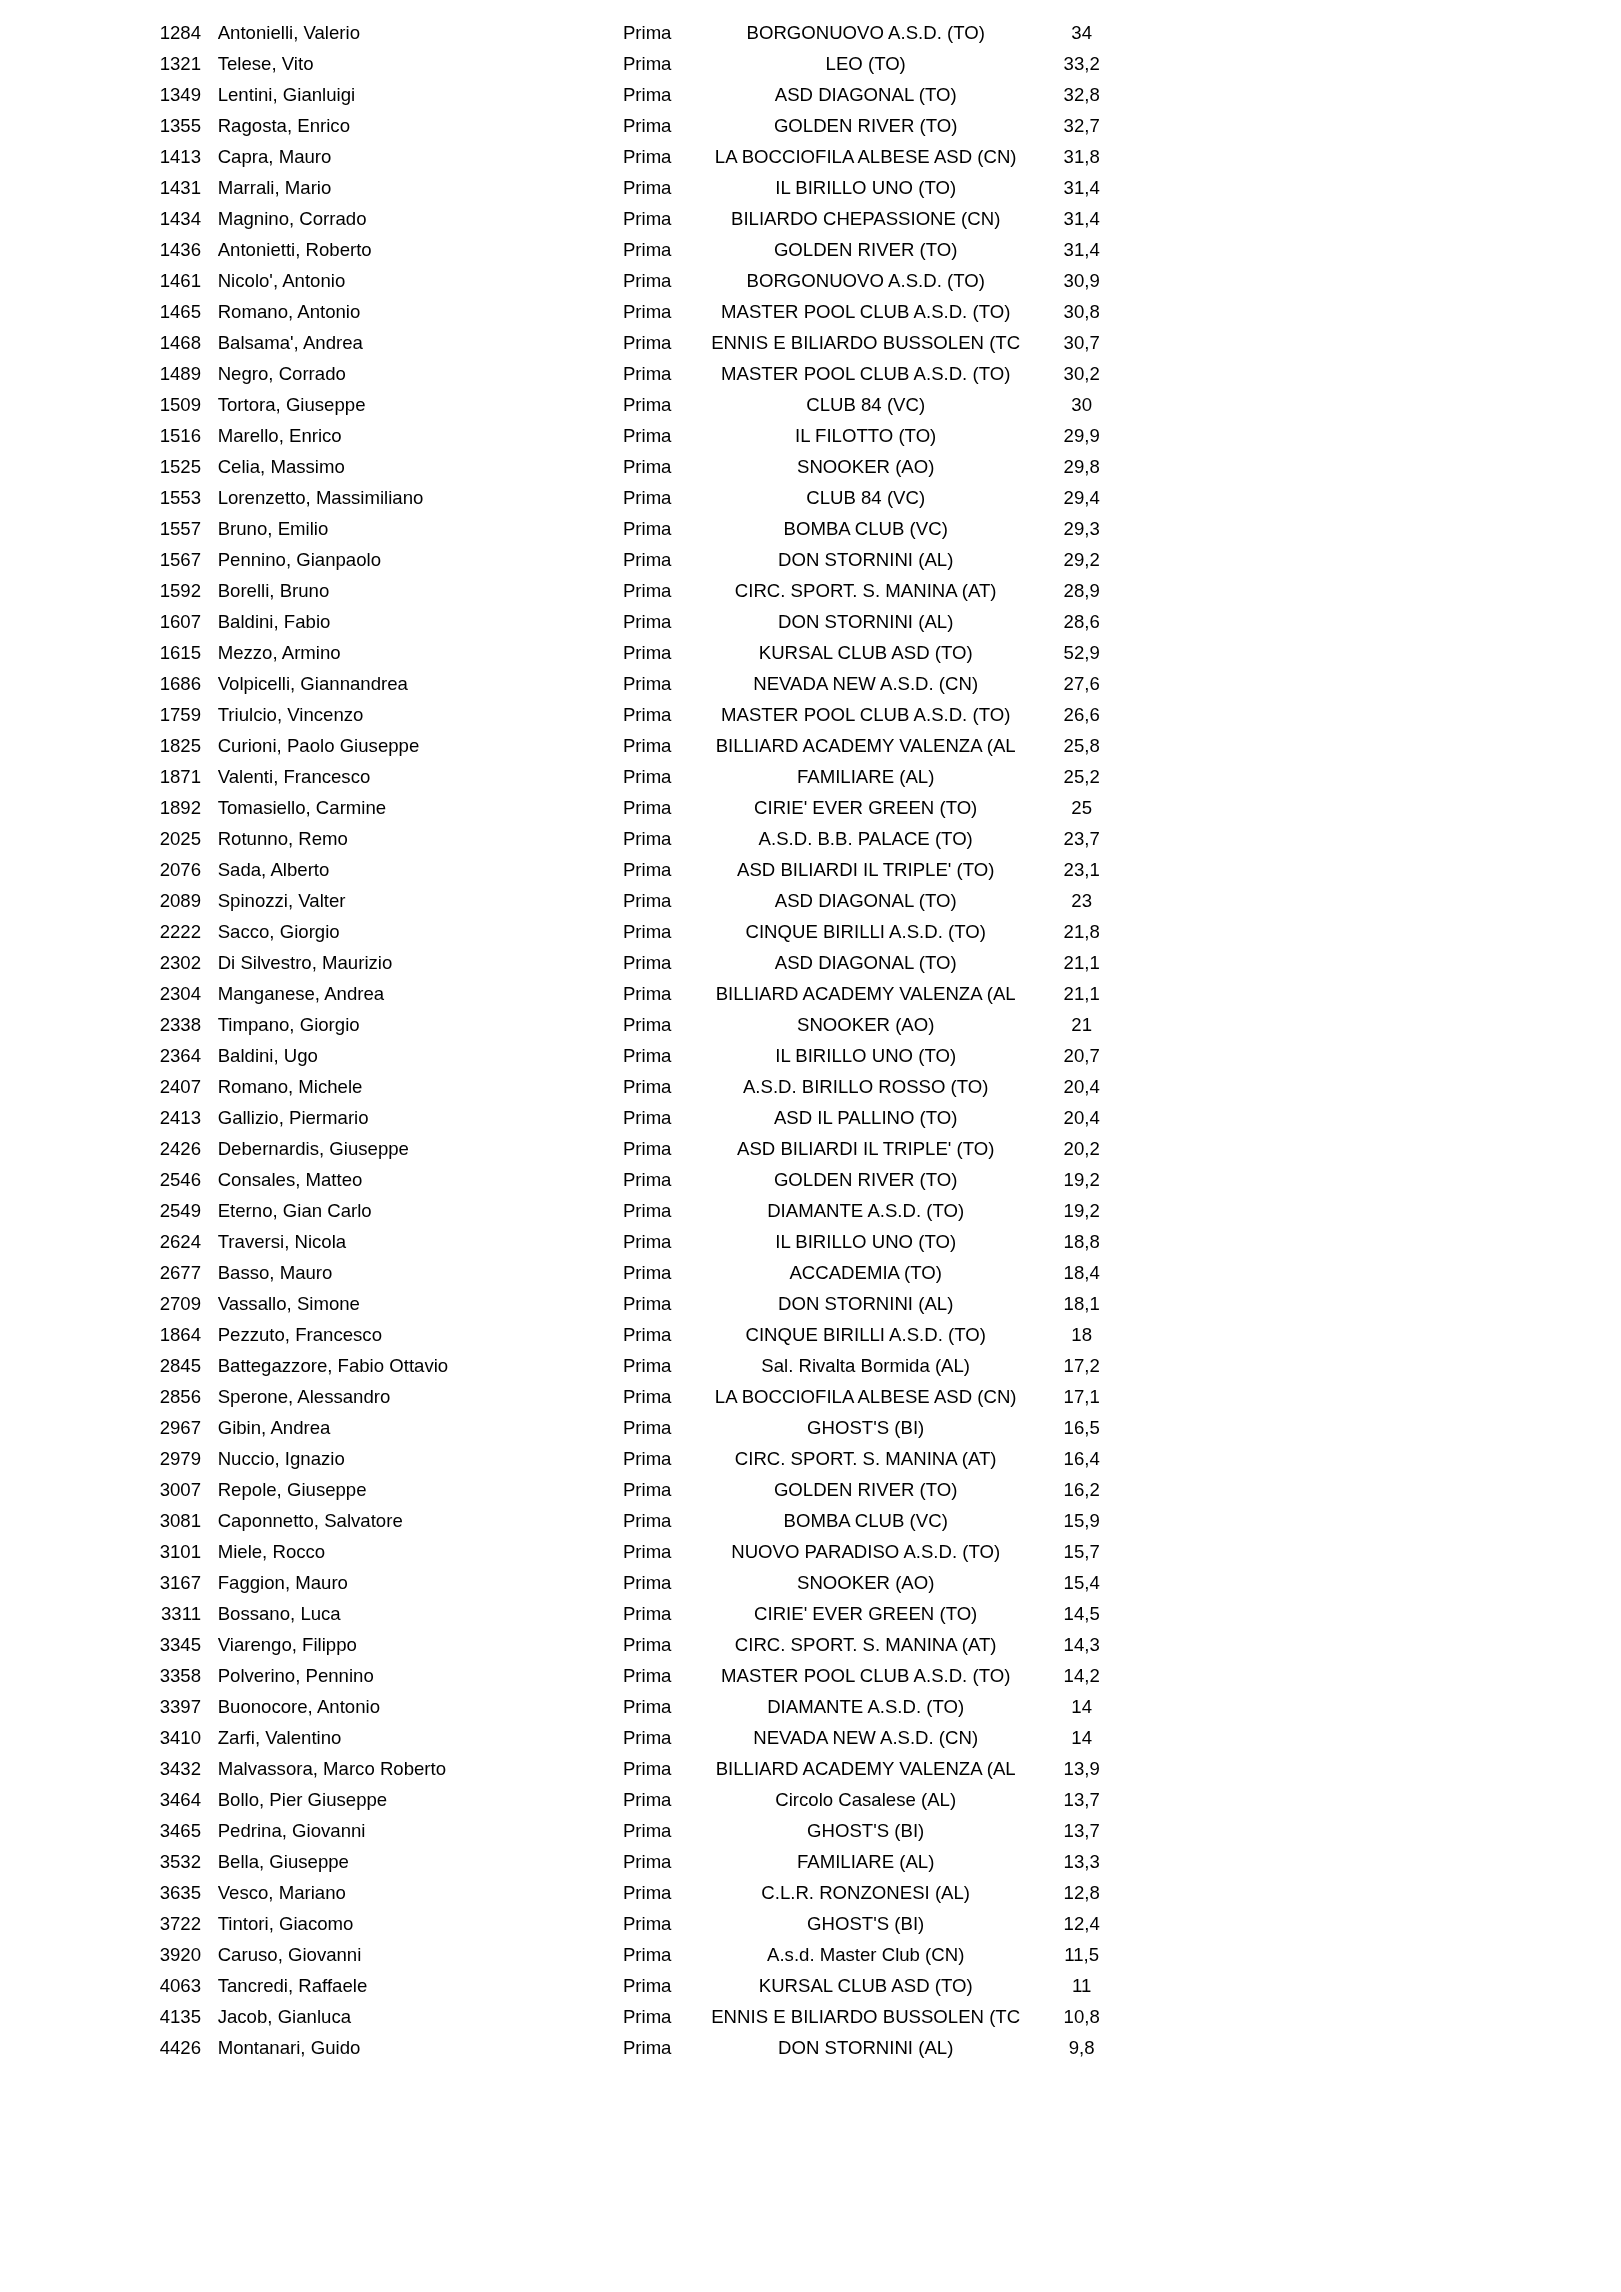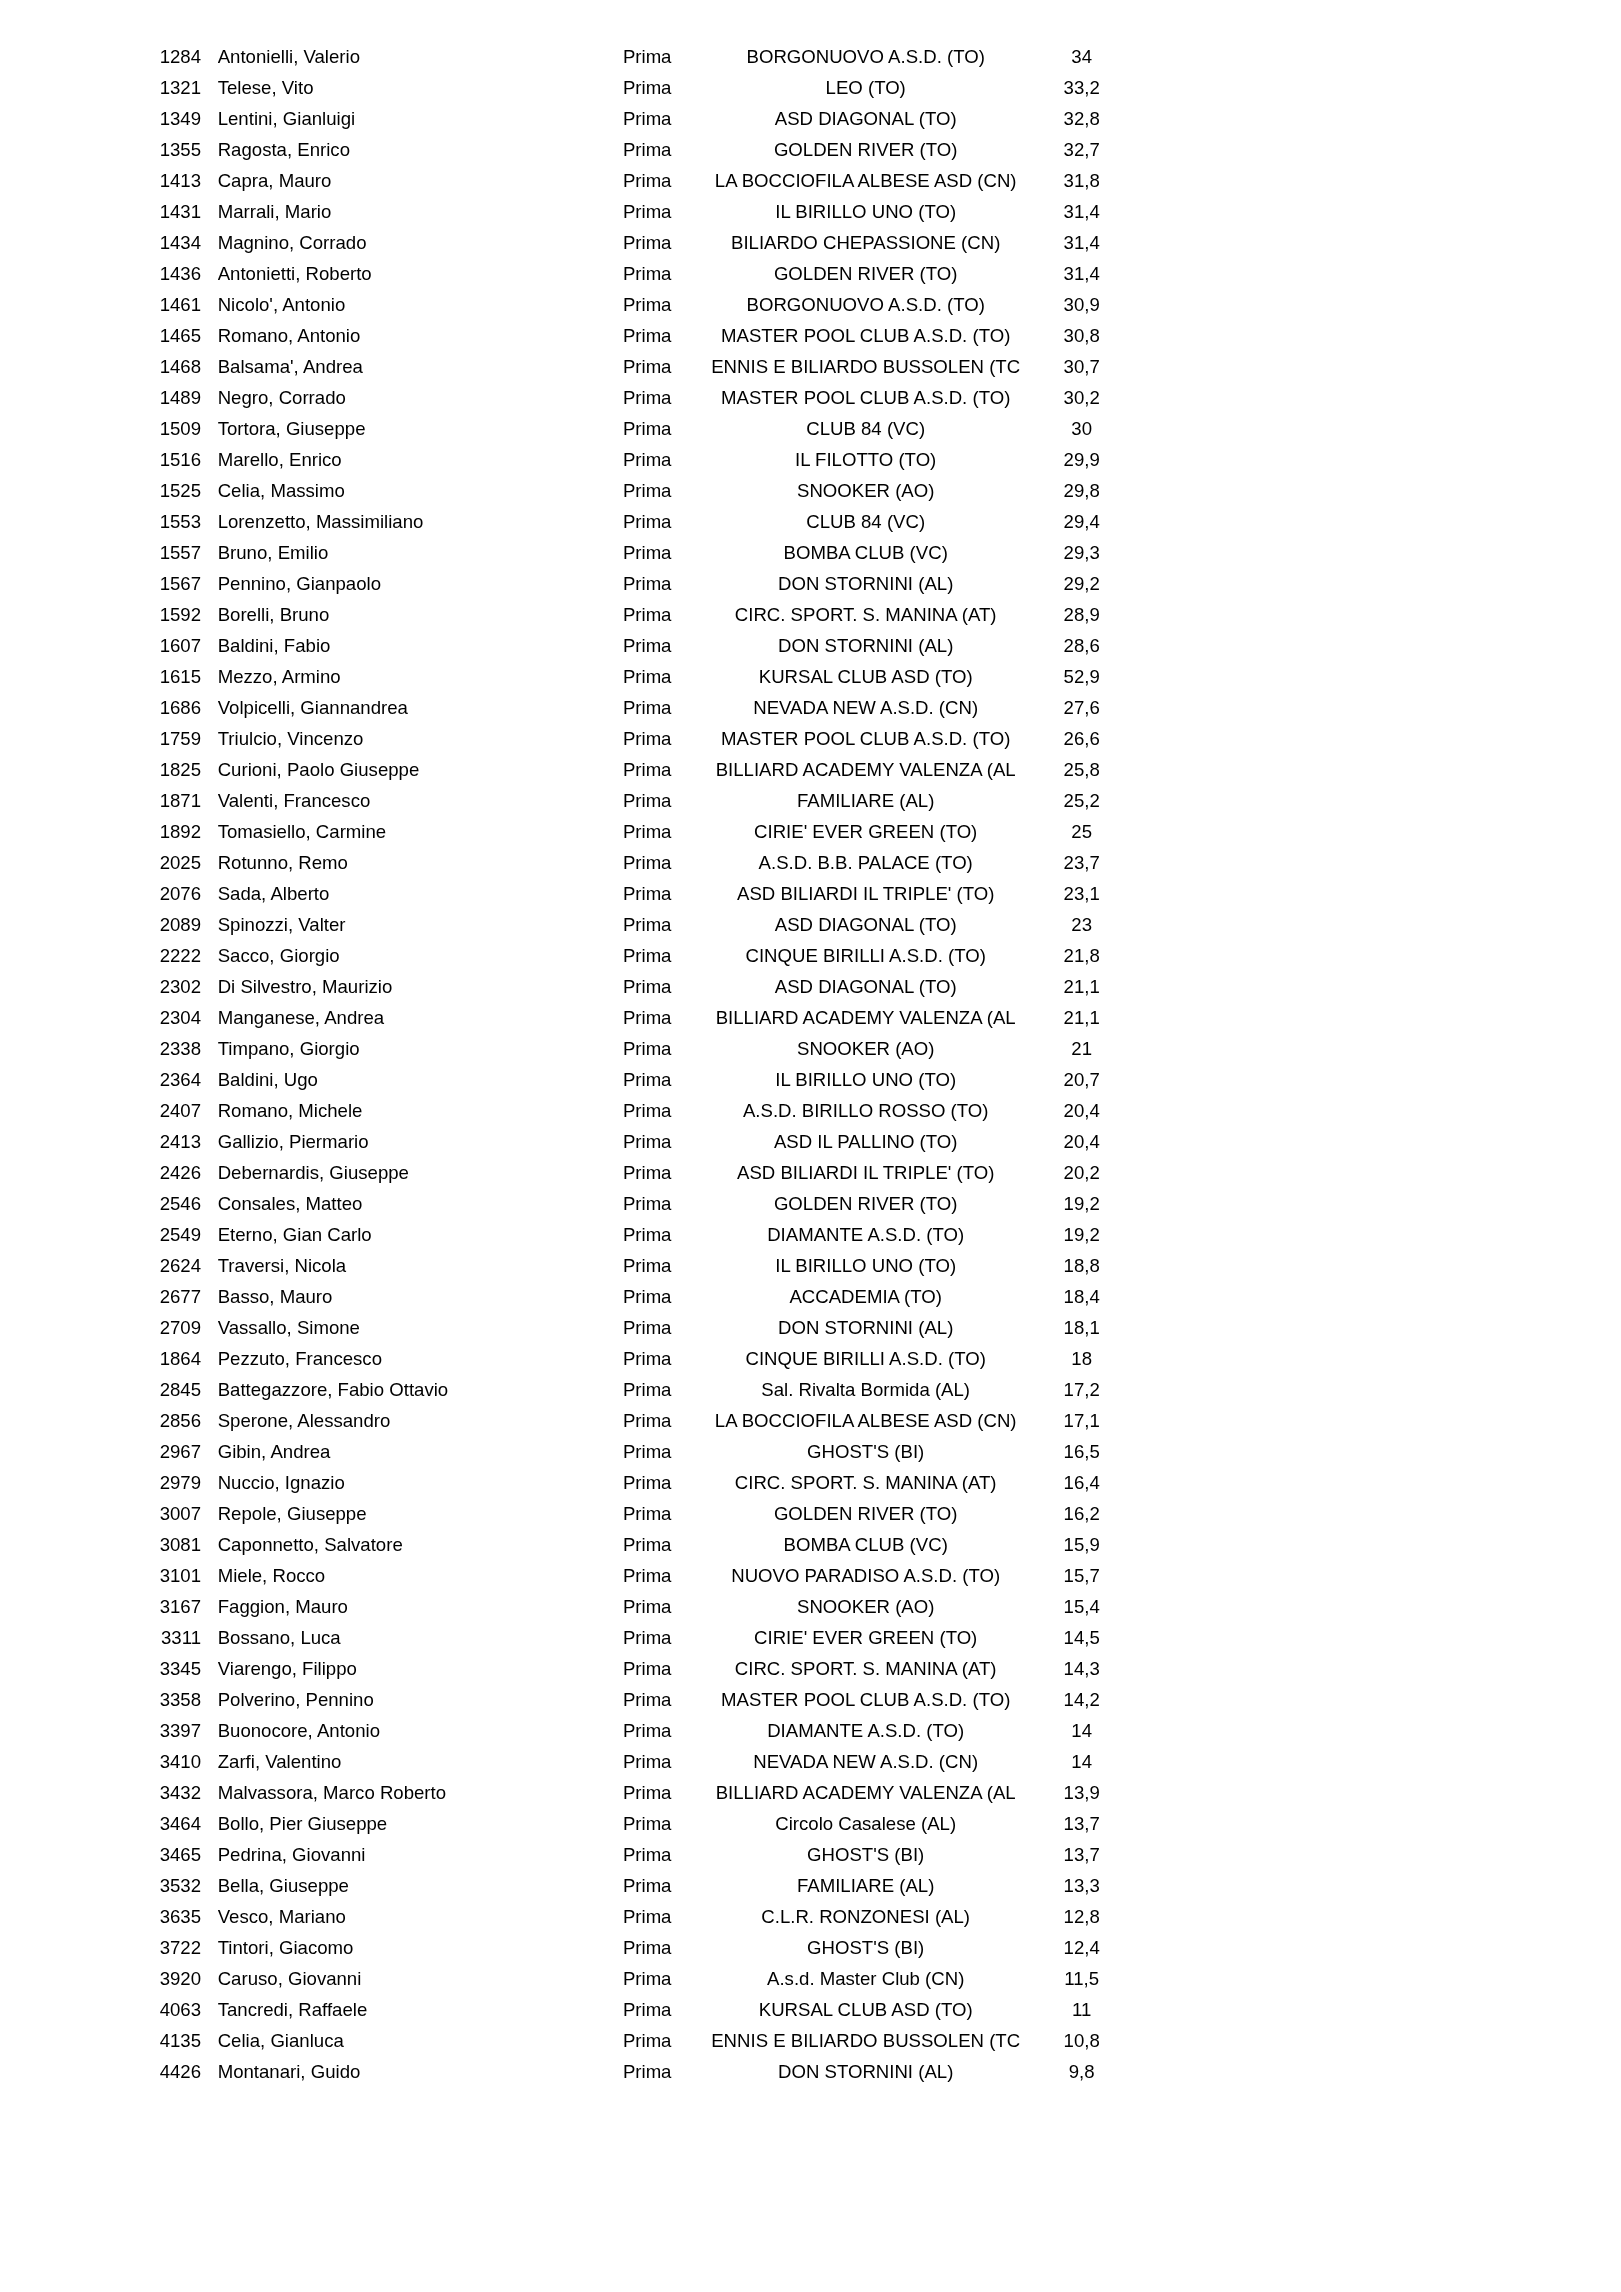--- a/index.html
+++ b/index.html
@@ -13,21 +13,20 @@
     position: relative;
     font-family: "Liberation Sans", sans-serif;
     color: #000000;
     overflow: hidden;
   }
   .sheet {
     position: absolute;
     top: 16.7px;
     left: 0;
     width: 1437px;
-    margin-top: 24px;
   }
   .trow {
     display: flex;
     align-items: center;
     height: 31px;
     line-height: 31px;
     font-size: 18.6px;
     white-space: nowrap;
   }
   .c-rank {
@@ -571,21 +570,21 @@
     <div class="trow">
       <div class="c-rank">4063</div>
       <div class="c-player">Tancredi, Raffaele</div>
       <div class="c-category">Prima</div>
       <div class="c-club">KURSAL CLUB ASD (TO)</div>
       <div class="c-score">11</div>
     </div>
 
     <div class="trow">
       <div class="c-rank">4135</div>
-      <div class="c-player">Celia, Gianluca</div>
+      <div class="c-player">Jacob, Gianluca</div>
       <div class="c-category">Prima</div>
       <div class="c-club">ENNIS E BILIARDO BUSSOLEN (TC</div>
       <div class="c-score">10,8</div>
     </div>
 
     <div class="trow">
       <div class="c-rank">4426</div>
       <div class="c-player">Montanari, Guido</div>
       <div class="c-category">Prima</div>
       <div class="c-club">DON STORNINI (AL)</div>

